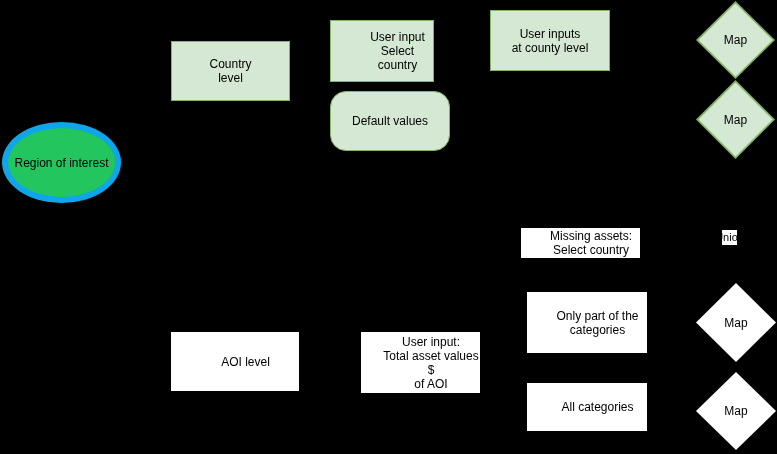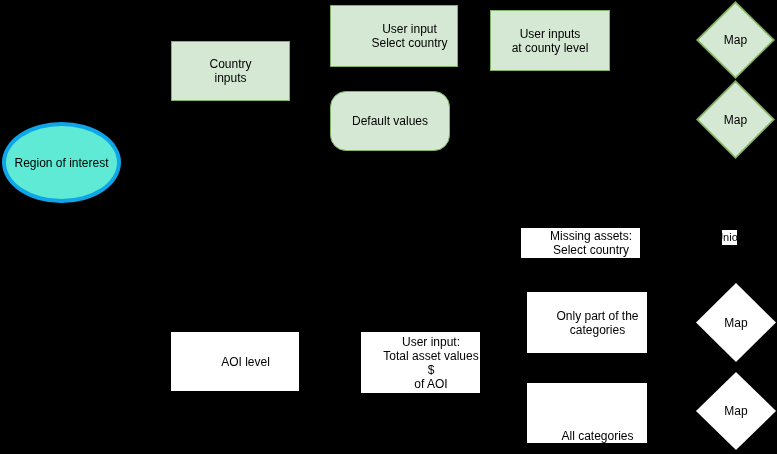--- a/index.html
+++ b/index.html
@@ -33,22 +33,22 @@
   .rect-green {
     background: #d5e8d4;
     border: 1px solid #82b366;
   }
   .rect-white {
     background: #ffffff;
     border: none;
     padding-left: 21px;
   }
   .ellipse-green {
-    background: #5eead4;
-    border: 4px solid #0ea5e9;
+    background: #22c55e;
+    border: 6px solid #0ea5e9;
     border-radius: 50%;
     text-align: right;
   }
   .diamond {
     position: absolute;
     box-sizing: border-box;
   }
   .diamond .shape-outer {
     position: absolute;
     inset: 0;
@@ -81,24 +81,24 @@
 <body>
 
 <div id="canvas">
 
   <div class="node ellipse-green" style="left:2px; top:122px; width:119px; height:81px;">
     <span class="lbl">Region of interest</span>
   </div>
 
   <div class="node rect-green" style="left:171px; top:41px; width:119px; height:60px;">
     <span class="lbl">Country
-inputs</span>
+level</span>
   </div>
 
-  <div class="node rect-green" style="left:330px; top:5px; width:128px; height:62px;padding-left:31px;">
+  <div class="node rect-green" style="left:330px; top:20px; width:104px; height:62px;padding-left:31px;">
     <span class="lbl">User input
 Select country</span>
   </div>
 
   <div class="node rect-green" style="left:490px; top:10px; width:120px; height:61px;">
     <span class="lbl">User inputs
 at county level</span>
   </div>
 
   <div class="node rect-green" style="left:330px; top:91px; width:120px; height:60px;border-radius:16px;">
@@ -124,21 +124,21 @@
   <div class="node rect-white" style="left:521px; top:228px; width:119px; height:30px;">
     <span class="lbl">Missing assets:
 Select country</span>
   </div>
 
   <div class="node rect-white" style="left:527px; top:292px; width:120px; height:61px;">
     <span class="lbl">Only part of the
 categories</span>
   </div>
 
-  <div class="node rect-white" style="left:527px; top:383px; width:120px; height:60px;align-items:flex-end;">
+  <div class="node rect-white" style="left:527px; top:383px; width:120px; height:48px;">
     <span class="lbl">All categories</span>
   </div>
 
   <div class="node rect-white" style="left:171px; top:332px; width:128px; height:59px;">
     <span class="lbl">AOI level</span>
   </div>
 
   <div class="node rect-white" style="left:361px; top:332px; width:119px; height:61px;">
     <span class="lbl">User input:
 Total asset values $

